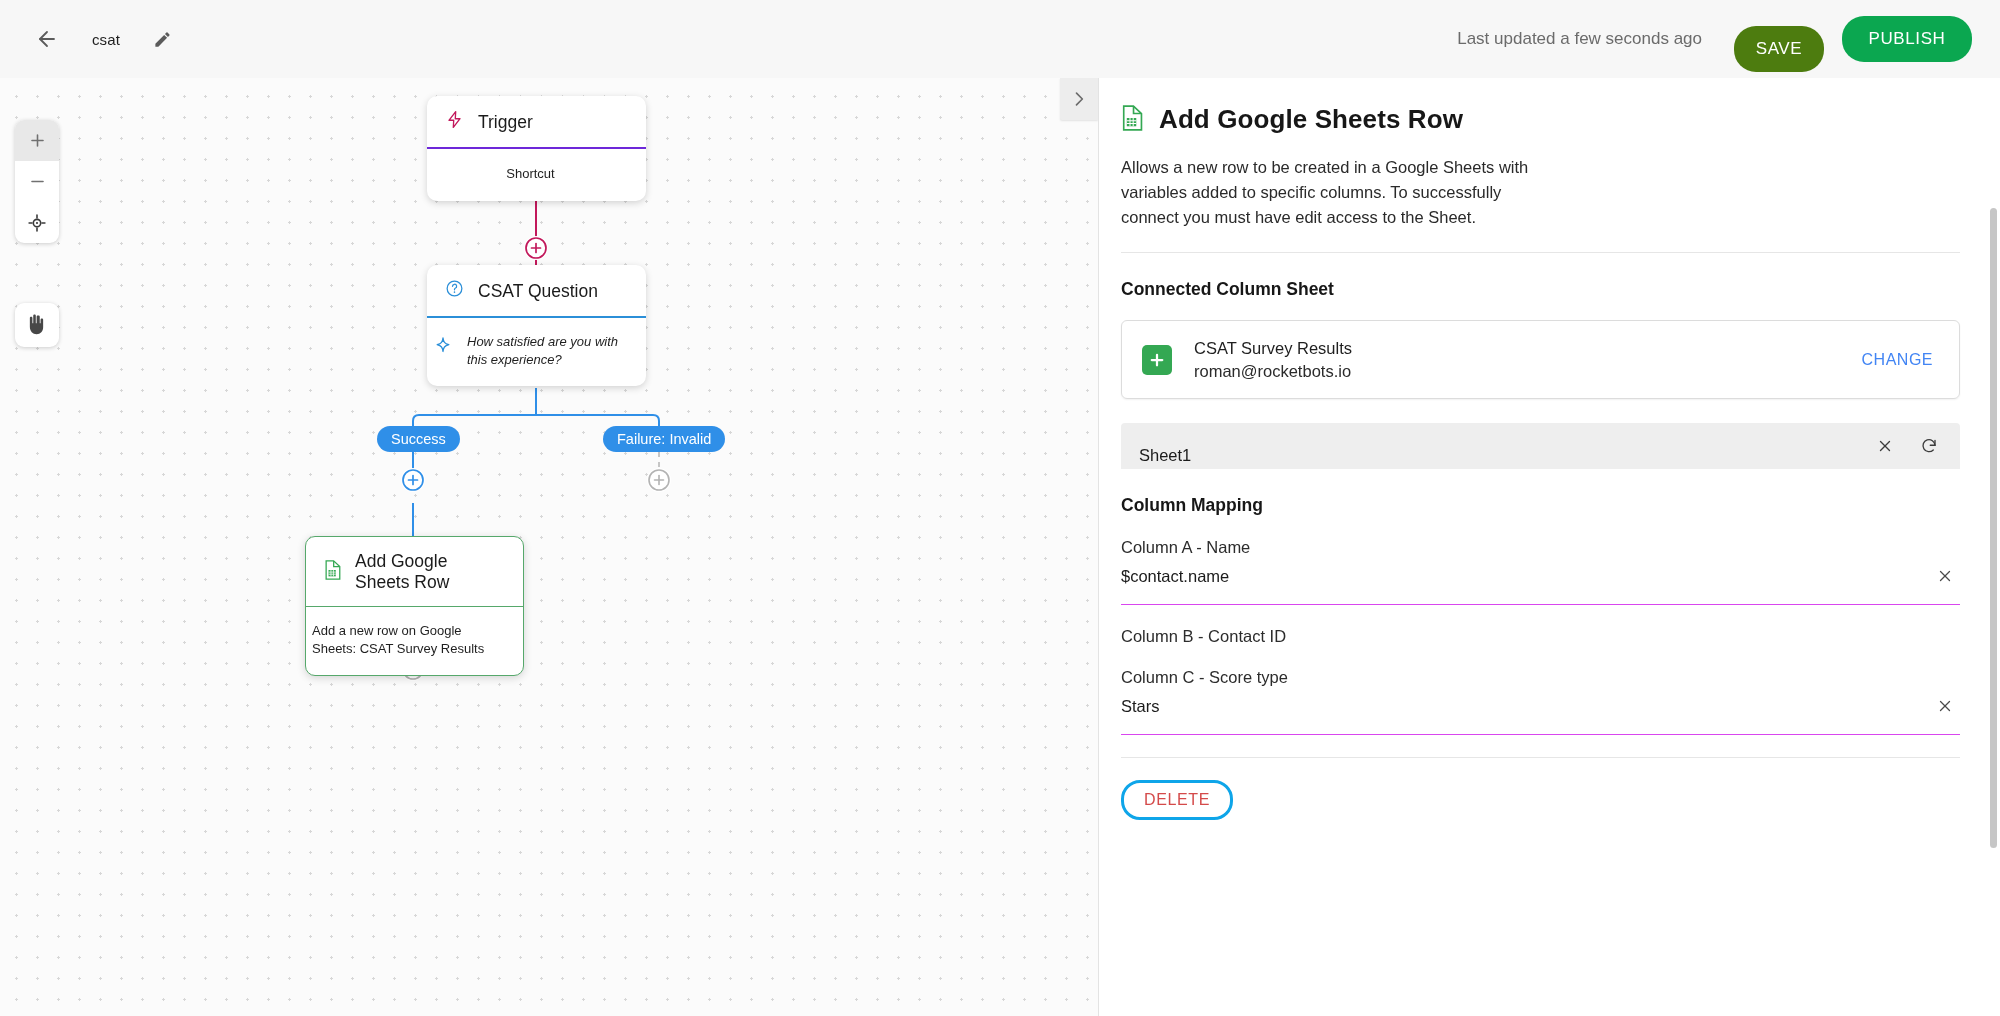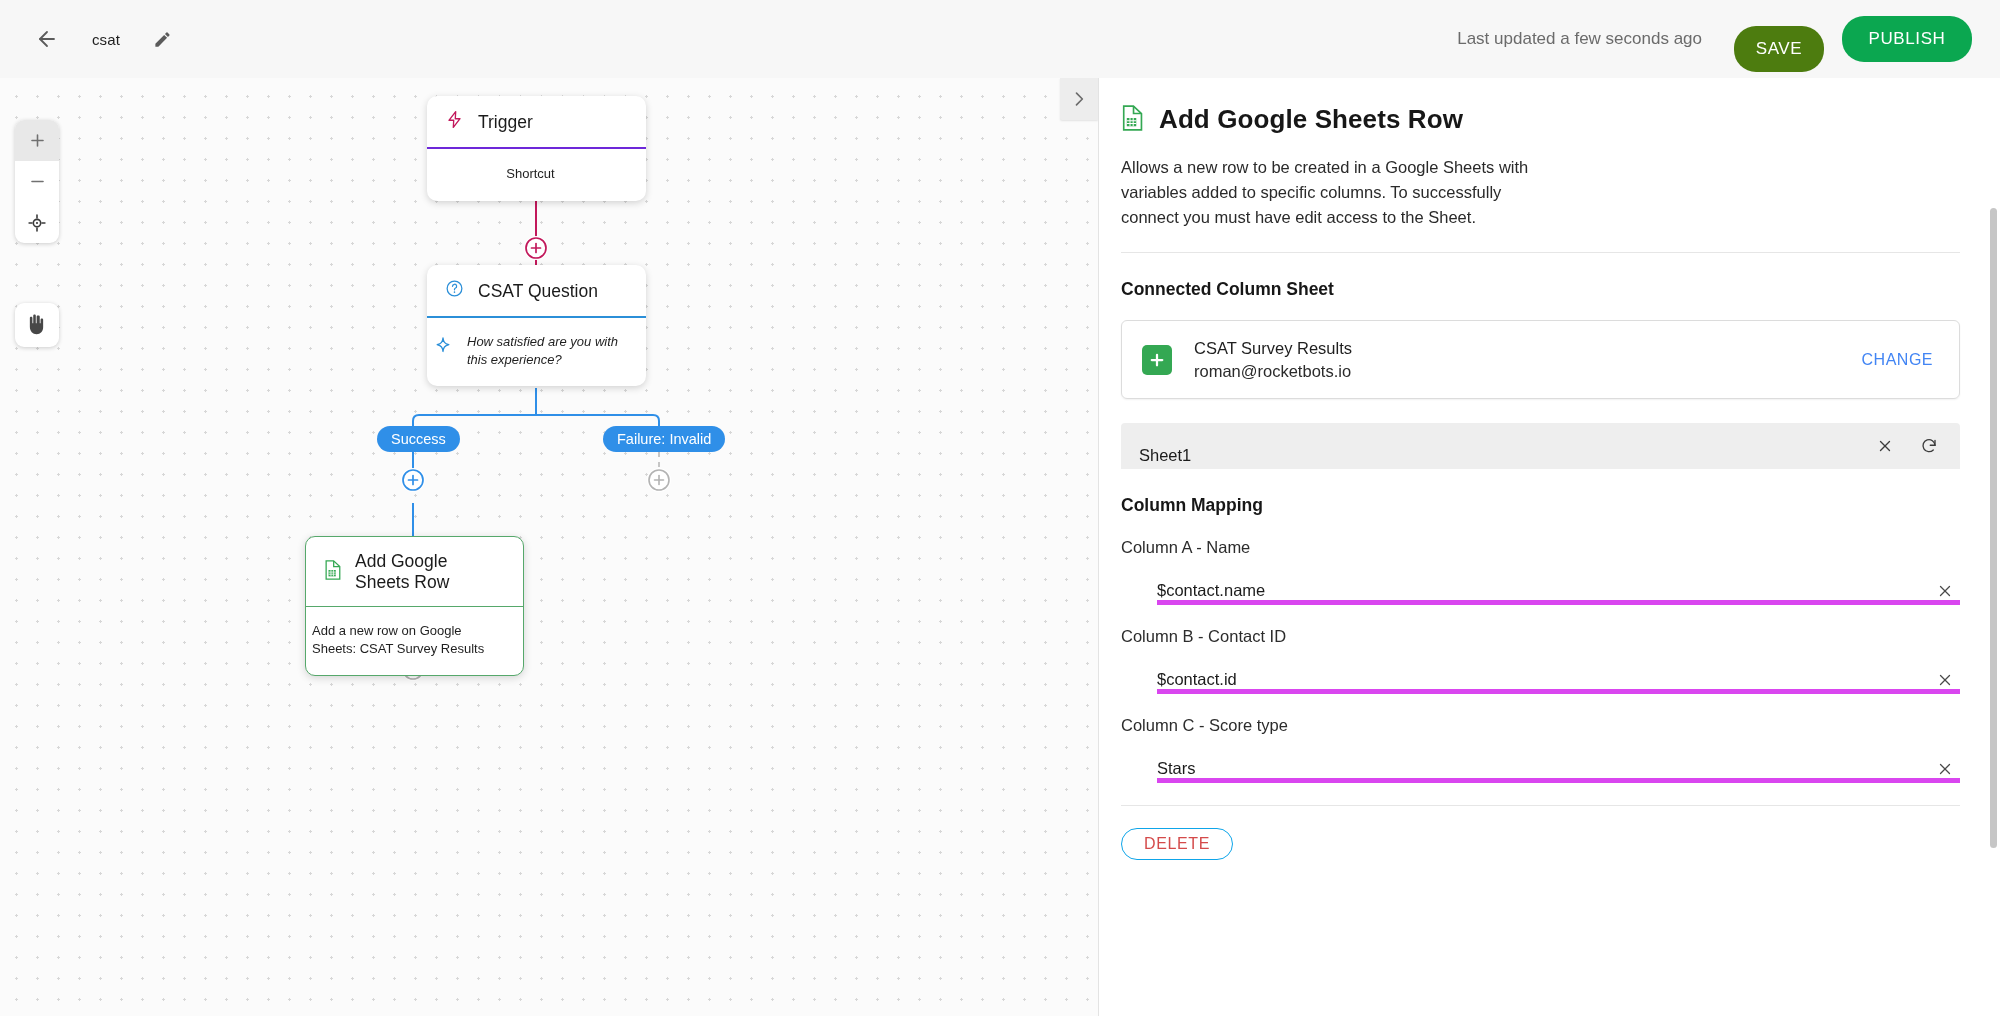--- a/index.html
+++ b/index.html
@@ -162,29 +162,29 @@
     margin-top: 24px; background: #eeeeee; border-radius: 4px 4px 0 0;
     height: 46px; display: flex; align-items: center; padding: 0 16px 0 18px;
   }
   .select-value { flex: 1; font-size: 16.5px; color: #1b1b1b; margin-top: 20px; }
   .field-icon { width: 30px; display: flex; align-items: center; justify-content: center; cursor: pointer; color: #3c3c3c; }
   .field-icon + .field-icon { margin-left: 14px; }
 
   .map-group { margin-top: 22px; }
   .map-label { font-size: 16.5px; color: #2c2c2c; }
   .map-input {
-    margin-top: 10px; border-bottom: 5px solid #d946ef; height: 38px;
-    display: flex; align-items: flex-end; margin-left: 36px;
+    margin-top: 10px; border-bottom: 1px solid #d946ef; height: 38px;
+    display: flex; align-items: flex-start;
   }
   .map-value { flex: 1; font-size: 16.5px; color: #1b1b1b; }
 
   .panel-divider { height: 1px; background: #e6e6e6; margin-top: 22px; }
   .delete-btn {
-    margin-top: 22px; width: 112px; height: 32px; border-radius: 19px;
-    border: 1px solid #0ea5e9; background: #fff; color: #d44a4a;
+    margin-top: 22px; width: 112px; height: 40px; border-radius: 19px;
+    border: 3px solid #0ea5e9; background: #fff; color: #d44a4a;
     font-size: 16px; letter-spacing: .6px; cursor: pointer;
     display: flex; align-items: center; justify-content: center;
     font-family: "Liberation Sans", sans-serif;
   }
 
   .panel-scrollbar {
     position: absolute; right: 3px; top: 130px; width: 7px; height: 640px;
     background: #c6c6c6; border-radius: 4px; cursor: pointer;
   }
 </style>
@@ -413,29 +413,20 @@
               <svg width="18" height="18" viewBox="0 0 24 24" stroke="#4a4a4a" stroke-width="1.7" stroke-linecap="round">
                 <line x1="6" y1="6" x2="18" y2="18"></line>
                   <line x1="18" y1="6" x2="6" y2="18"></line>
               </svg>
             </div>
           </div>
         </div>
 
         <div class="map-group">
           <div class="map-label">Column B - Contact ID</div>
-          <div class="map-input">
-            <div class="map-value">$contact.id</div>
-            <div class="field-icon">
-              <svg width="18" height="18" viewBox="0 0 24 24" stroke="#4a4a4a" stroke-width="1.7" stroke-linecap="round">
-                <line x1="6" y1="6" x2="18" y2="18"></line>
-                  <line x1="18" y1="6" x2="6" y2="18"></line>
-              </svg>
-            </div>
-          </div>
         </div>
 
         <div class="map-group">
           <div class="map-label">Column C - Score type</div>
           <div class="map-input">
             <div class="map-value">Stars</div>
             <div class="field-icon">
               <svg width="18" height="18" viewBox="0 0 24 24" stroke="#4a4a4a" stroke-width="1.7" stroke-linecap="round">
                 <line x1="6" y1="6" x2="18" y2="18"></line>
                   <line x1="18" y1="6" x2="6" y2="18"></line>

